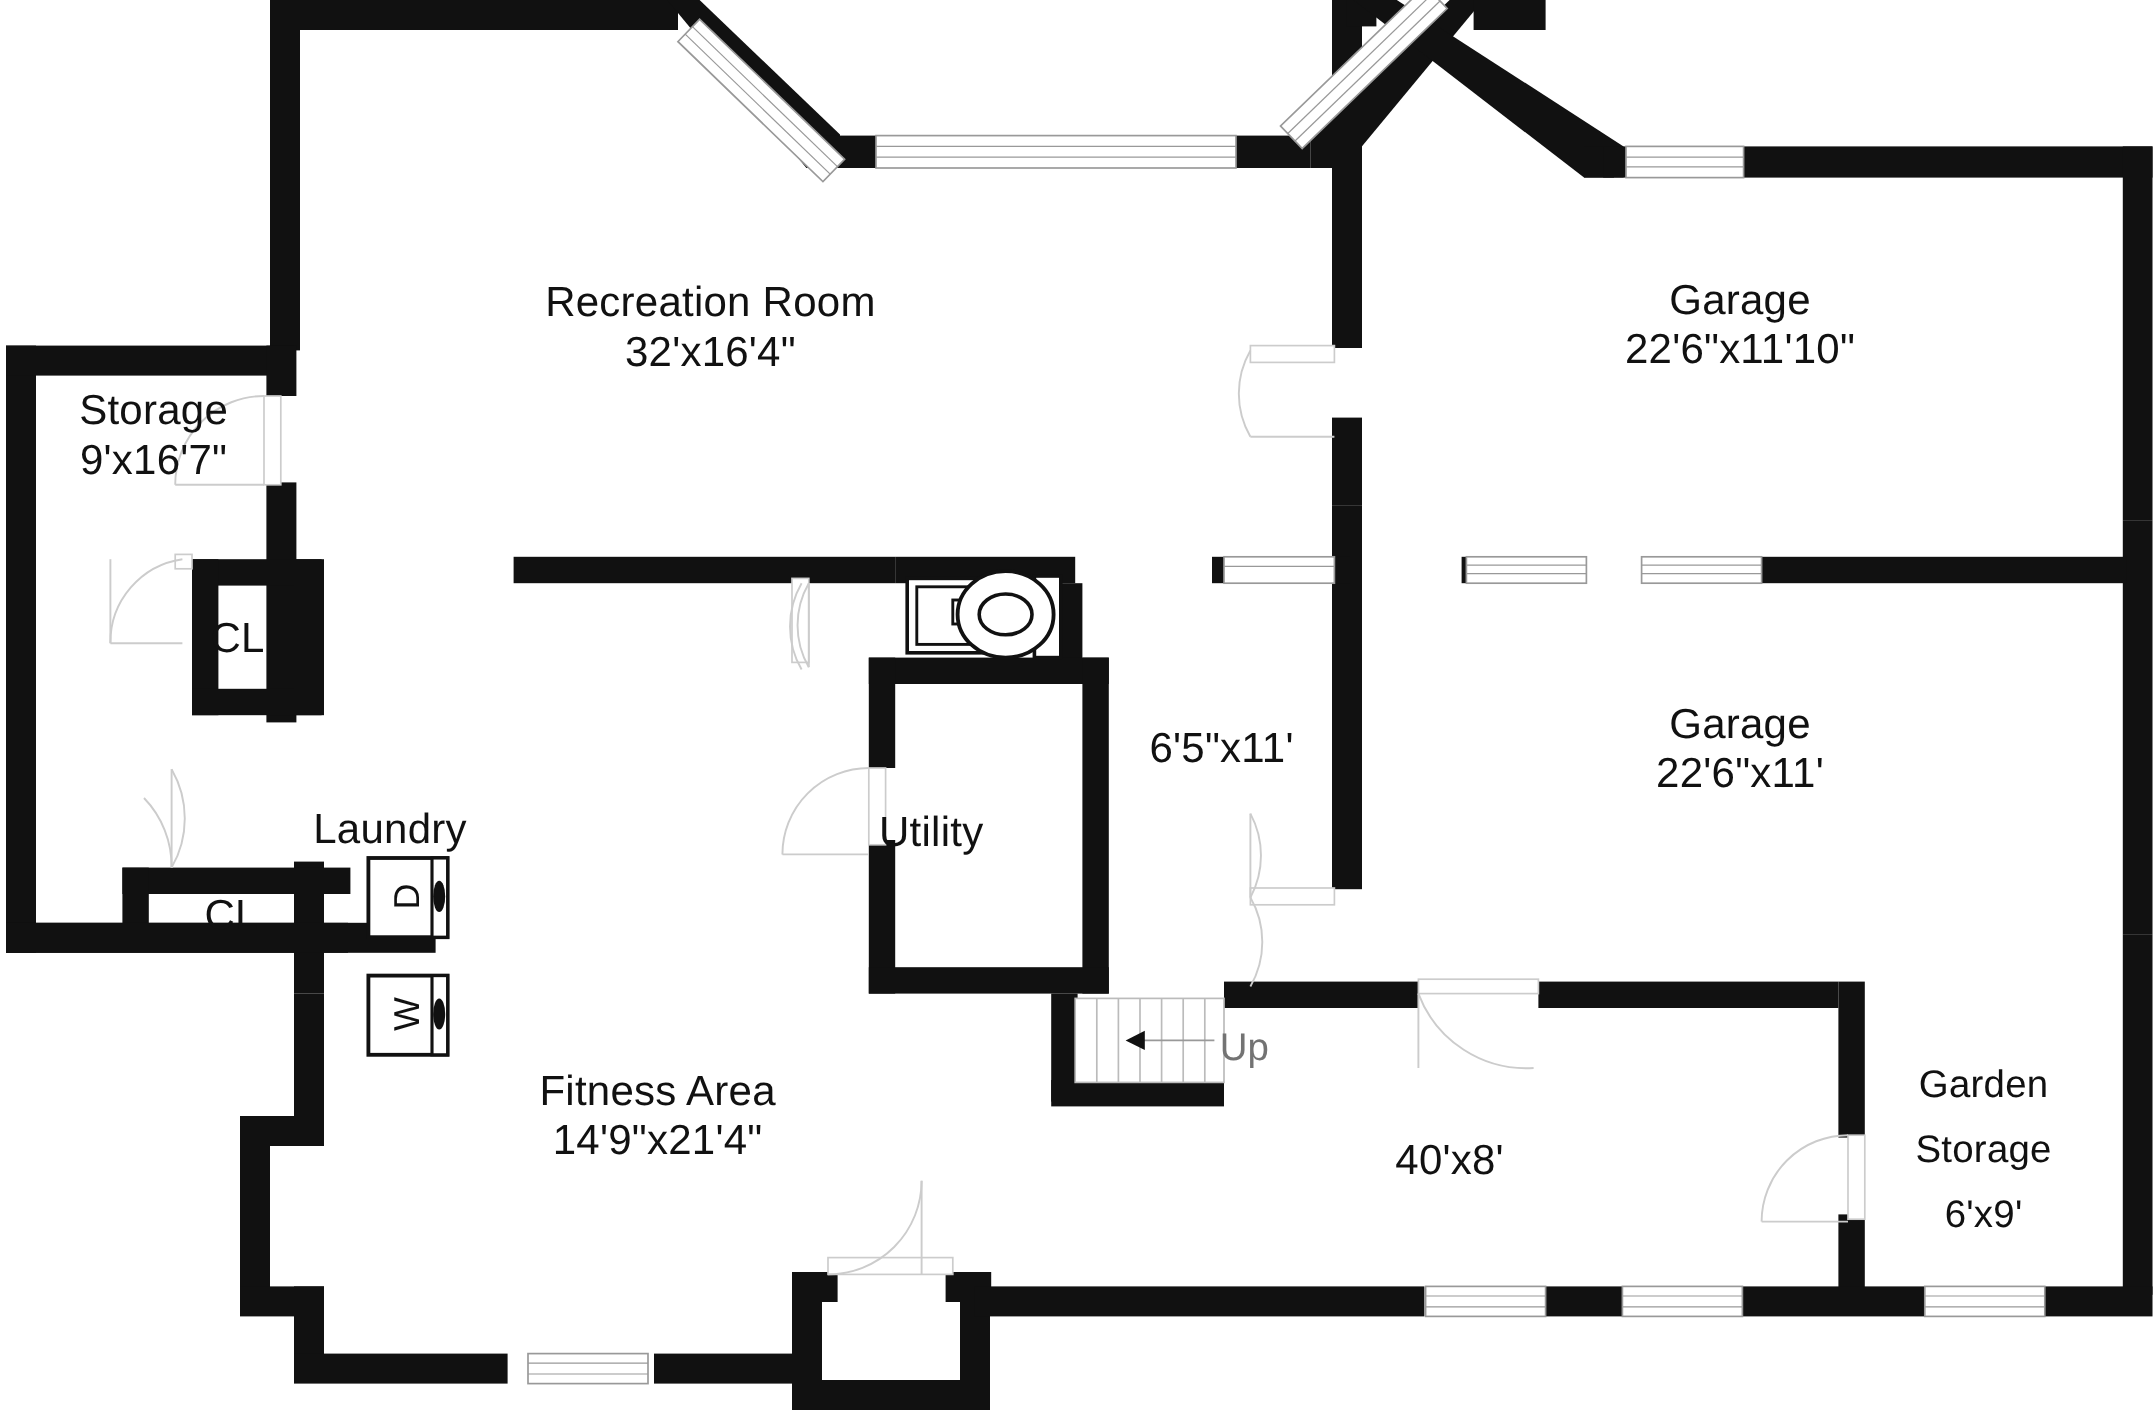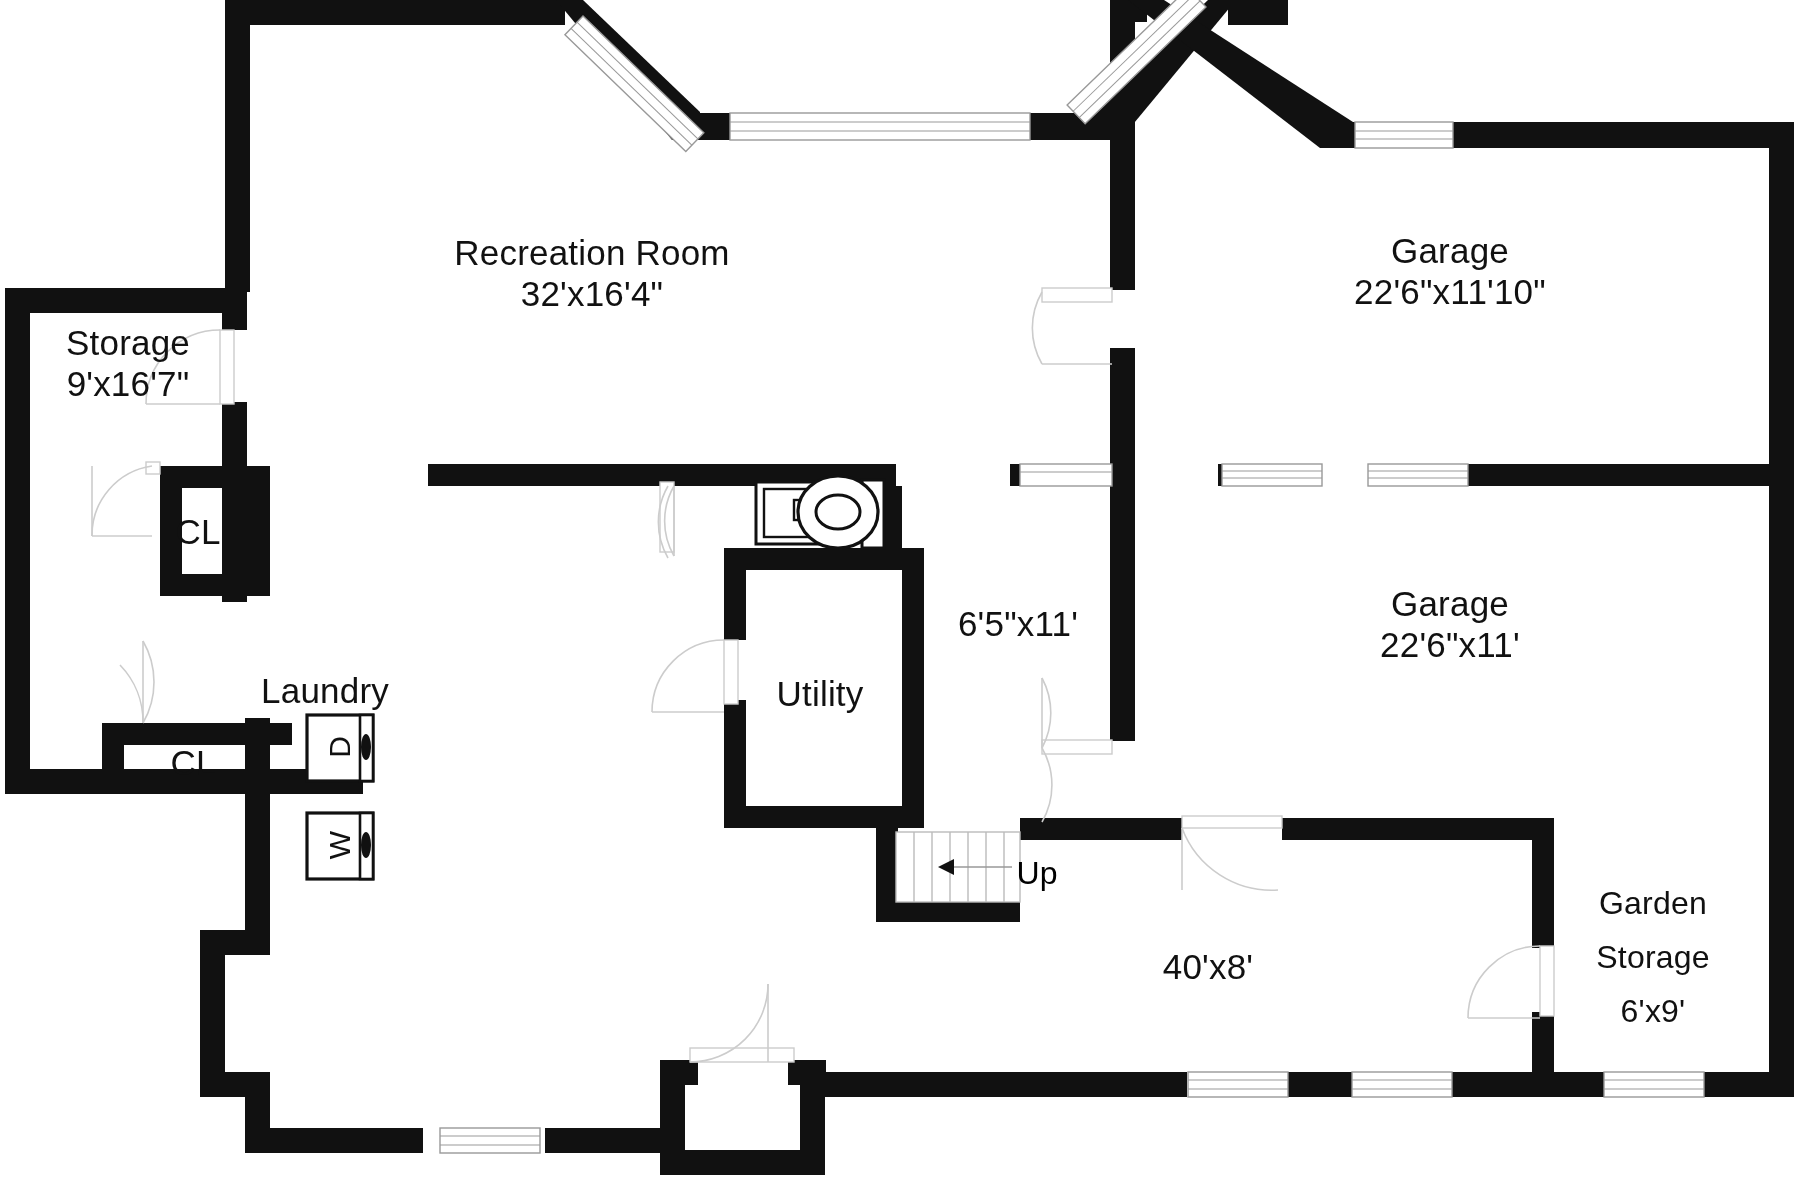--- a/index.html
+++ b/index.html
@@ -58,21 +58,21 @@
     position: absolute;
     font-size: 30px;
     font-weight: 400;
     color: #111111;
     transform: translate(-50%, -50%) rotate(-90deg);
     transform-origin: center center;
   }
   .stair-up {
     position: absolute;
     font-size: 32px;
-    color: #000000;
+    color: #737373;
     transform: translate(-50%, -50%);
   }
 </style>
 </head>
 <body>
 
 <div id="plan">
 
   <svg class="floor" viewBox="0 0 1794 1179" xmlns="http://www.w3.org/2000/svg">
 
@@ -361,28 +361,32 @@
   <div class="room-label" style="left:1450px; top:271px;">
     <span class="lbl-name">Garage</span>
     <span class="lbl-dim">22'6"x11'10"</span>
   </div>
 
   <div class="room-label" style="left:1450px; top:624px;">
     <span class="lbl-name">Garage</span>
     <span class="lbl-dim">22'6"x11'</span>
   </div>
 
-  <div class="room-label" style="left:820px; top:694px;">
+  <div class="room-label" style="left:776px; top:694px;">
     <span class="lbl-name">Utility</span>
   </div>
 
   <div class="room-label" style="left:1018px; top:624px;">
     <span class="lbl-dim">6'5"x11'</span>
   </div>
 
+  <div class="room-label" style="left:548px; top:930px;">
+    <span class="lbl-name">Fitness Area</span>
+    <span class="lbl-dim">14'9"x21'4"</span>
+  </div>
 
   <div class="room-label" style="left:1208px; top:967px;">
     <span class="lbl-dim">40'x8'</span>
   </div>
 
   <div class="room-label lbl-small" style="left:1653px; top:950px;">
     <span class="lbl-name">Garden</span>
     <span class="lbl-name">Storage</span>
     <span class="lbl-dim">6'x9'</span>
   </div>

